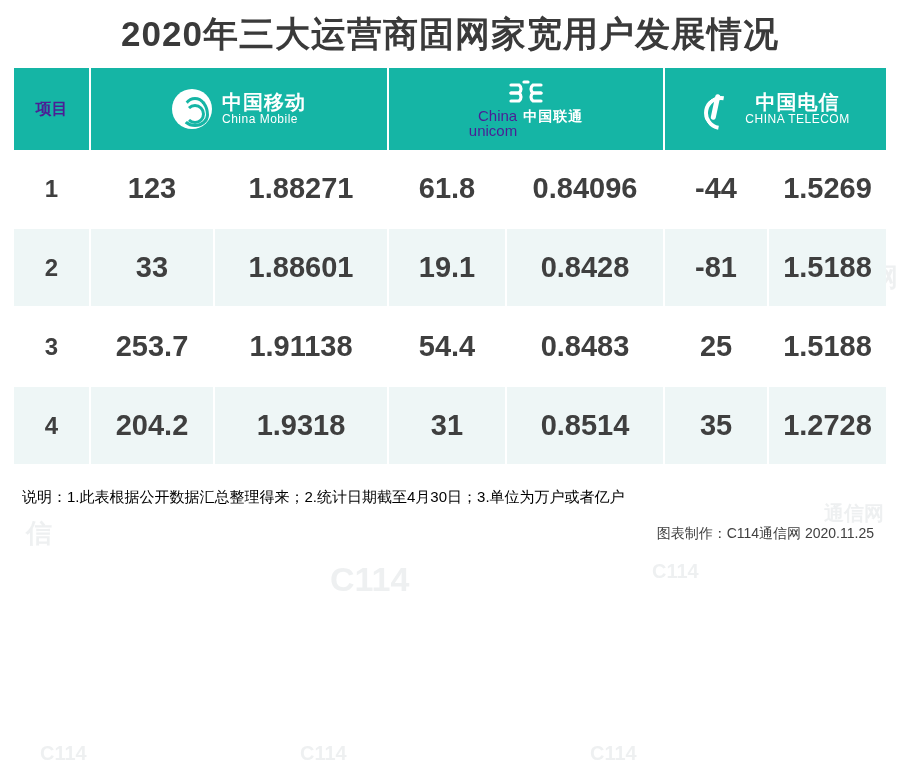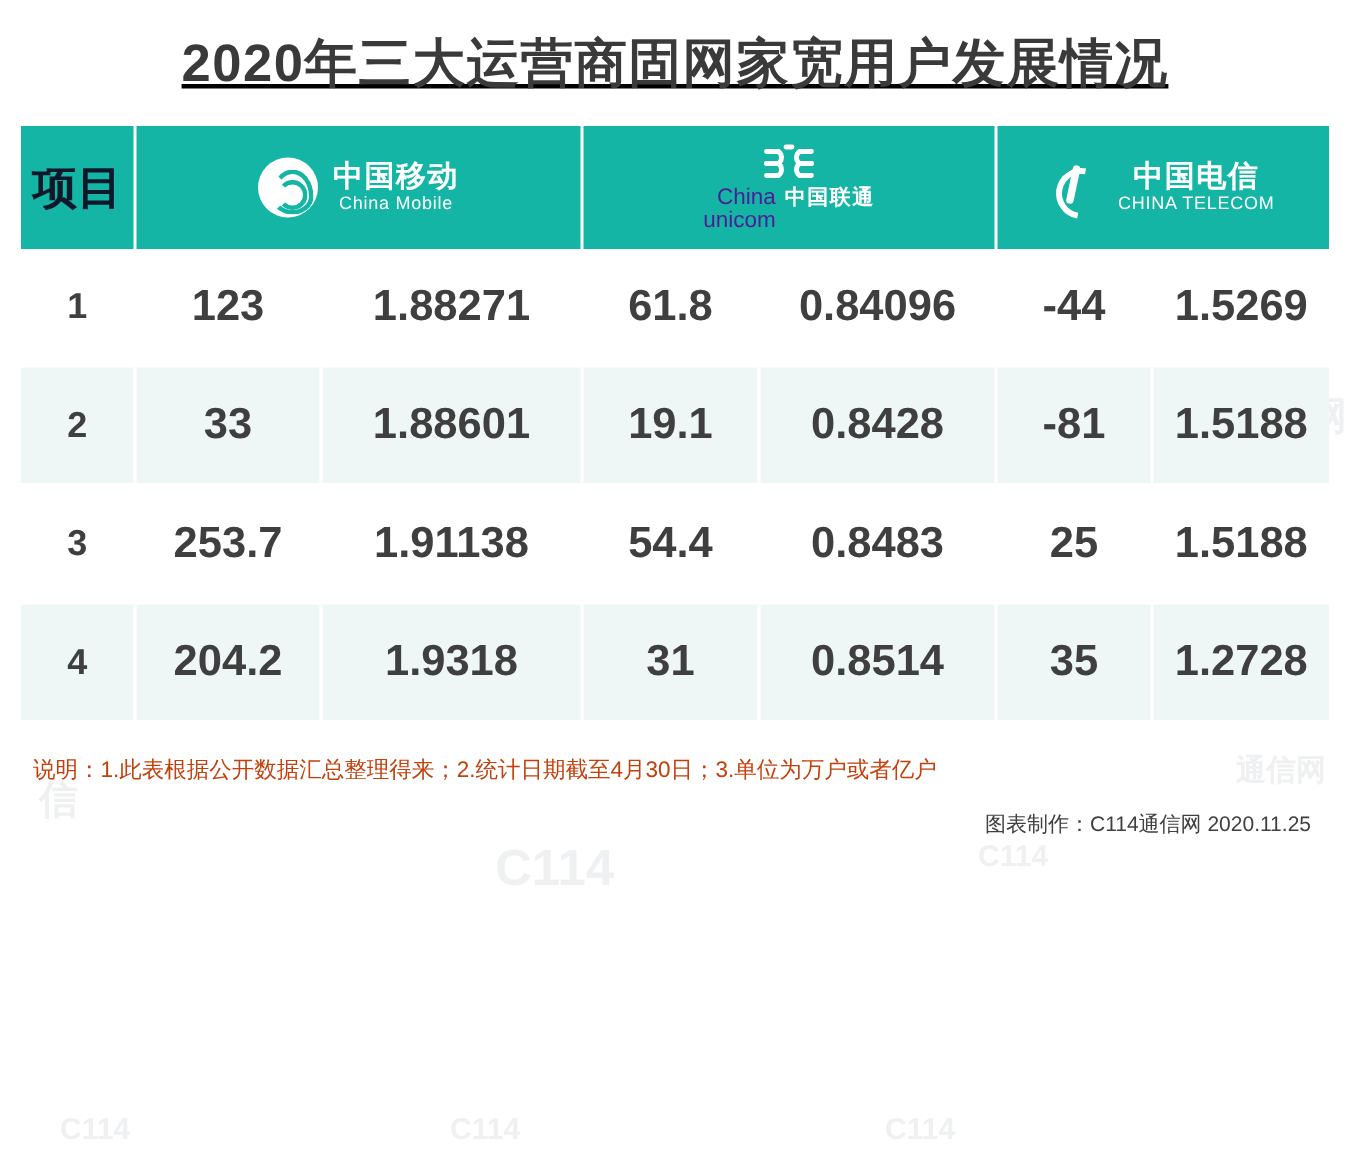--- a/index.html
+++ b/index.html
@@ -28,28 +28,27 @@
     font-weight: bold;
     font-family: "Liberation Sans", sans-serif;
     white-space: nowrap;
   }
   .wm.big { font-size: 34px; }
   .wm.mid { font-size: 26px; }
   .wm.sm  { font-size: 20px; }
 
   
   .title-bar {
-    height: 84px;
+    height: 68px;
     display: flex;
     align-items: center;
     justify-content: center;
     background: #ffffff;
     position: relative;
     z-index: 10;
-    text-decoration: underline;
   }
   .title-bar h1 {
     margin: 0;
     font-size: 35px;
     font-weight: bold;
     color: #3a3a3a;
     letter-spacing: 1px;
     font-family: "Liberation Sans", "DejaVu Sans", sans-serif;
   }
 
@@ -73,35 +72,35 @@
 
   
   .logo-row td {
     background: #15b5a5;
     height: 82px;
     border-right: 2px solid #ffffff;
     color: #ffffff;
   }
   .logo-row td:last-child { border-right: none; }
   .logo-row .item-label {
-    font-size: 30px;
-    font-weight: bold;
-    color: #0f172a;
+    font-size: 16px;
+    font-weight: bold;
+    color: #4c1d95;
   }
 
   .logo-cell-inner {
     display: flex;
     align-items: center;
     justify-content: center;
     gap: 10px;
   }
   .logo-text {
     display: flex;
     flex-direction: column;
-    align-items: center;
+    align-items: flex-start;
     line-height: 1.12;
     color: #ffffff;
   }
   .logo-cn { font-size: 20px; font-weight: bold; letter-spacing: 1px;}
   .logo-en { font-size: 12px; letter-spacing: 0.5px; }
   .logo-text.center { align-items: center; }
 
   
   .sub-row td {
     background: #1bbcab;
@@ -134,21 +133,21 @@
   tbody tr.total td.month-cell { font-size: 22px; }
 
   td.month-cell { font-size: 24px; }
 
   
   .notes {
     position: relative;
     z-index: 10;
     padding: 22px 16px 0 22px;
     font-size: 15px;
-    color: #c2410c;
+    color: #000000;
     font-family: "Liberation Sans", "DejaVu Sans", sans-serif;
   }
   .credit {
     position: relative;
     z-index: 10;
     text-align: right;
     padding: 18px 26px 0 0;
     font-size: 14px;
     color: #404040;
   }

